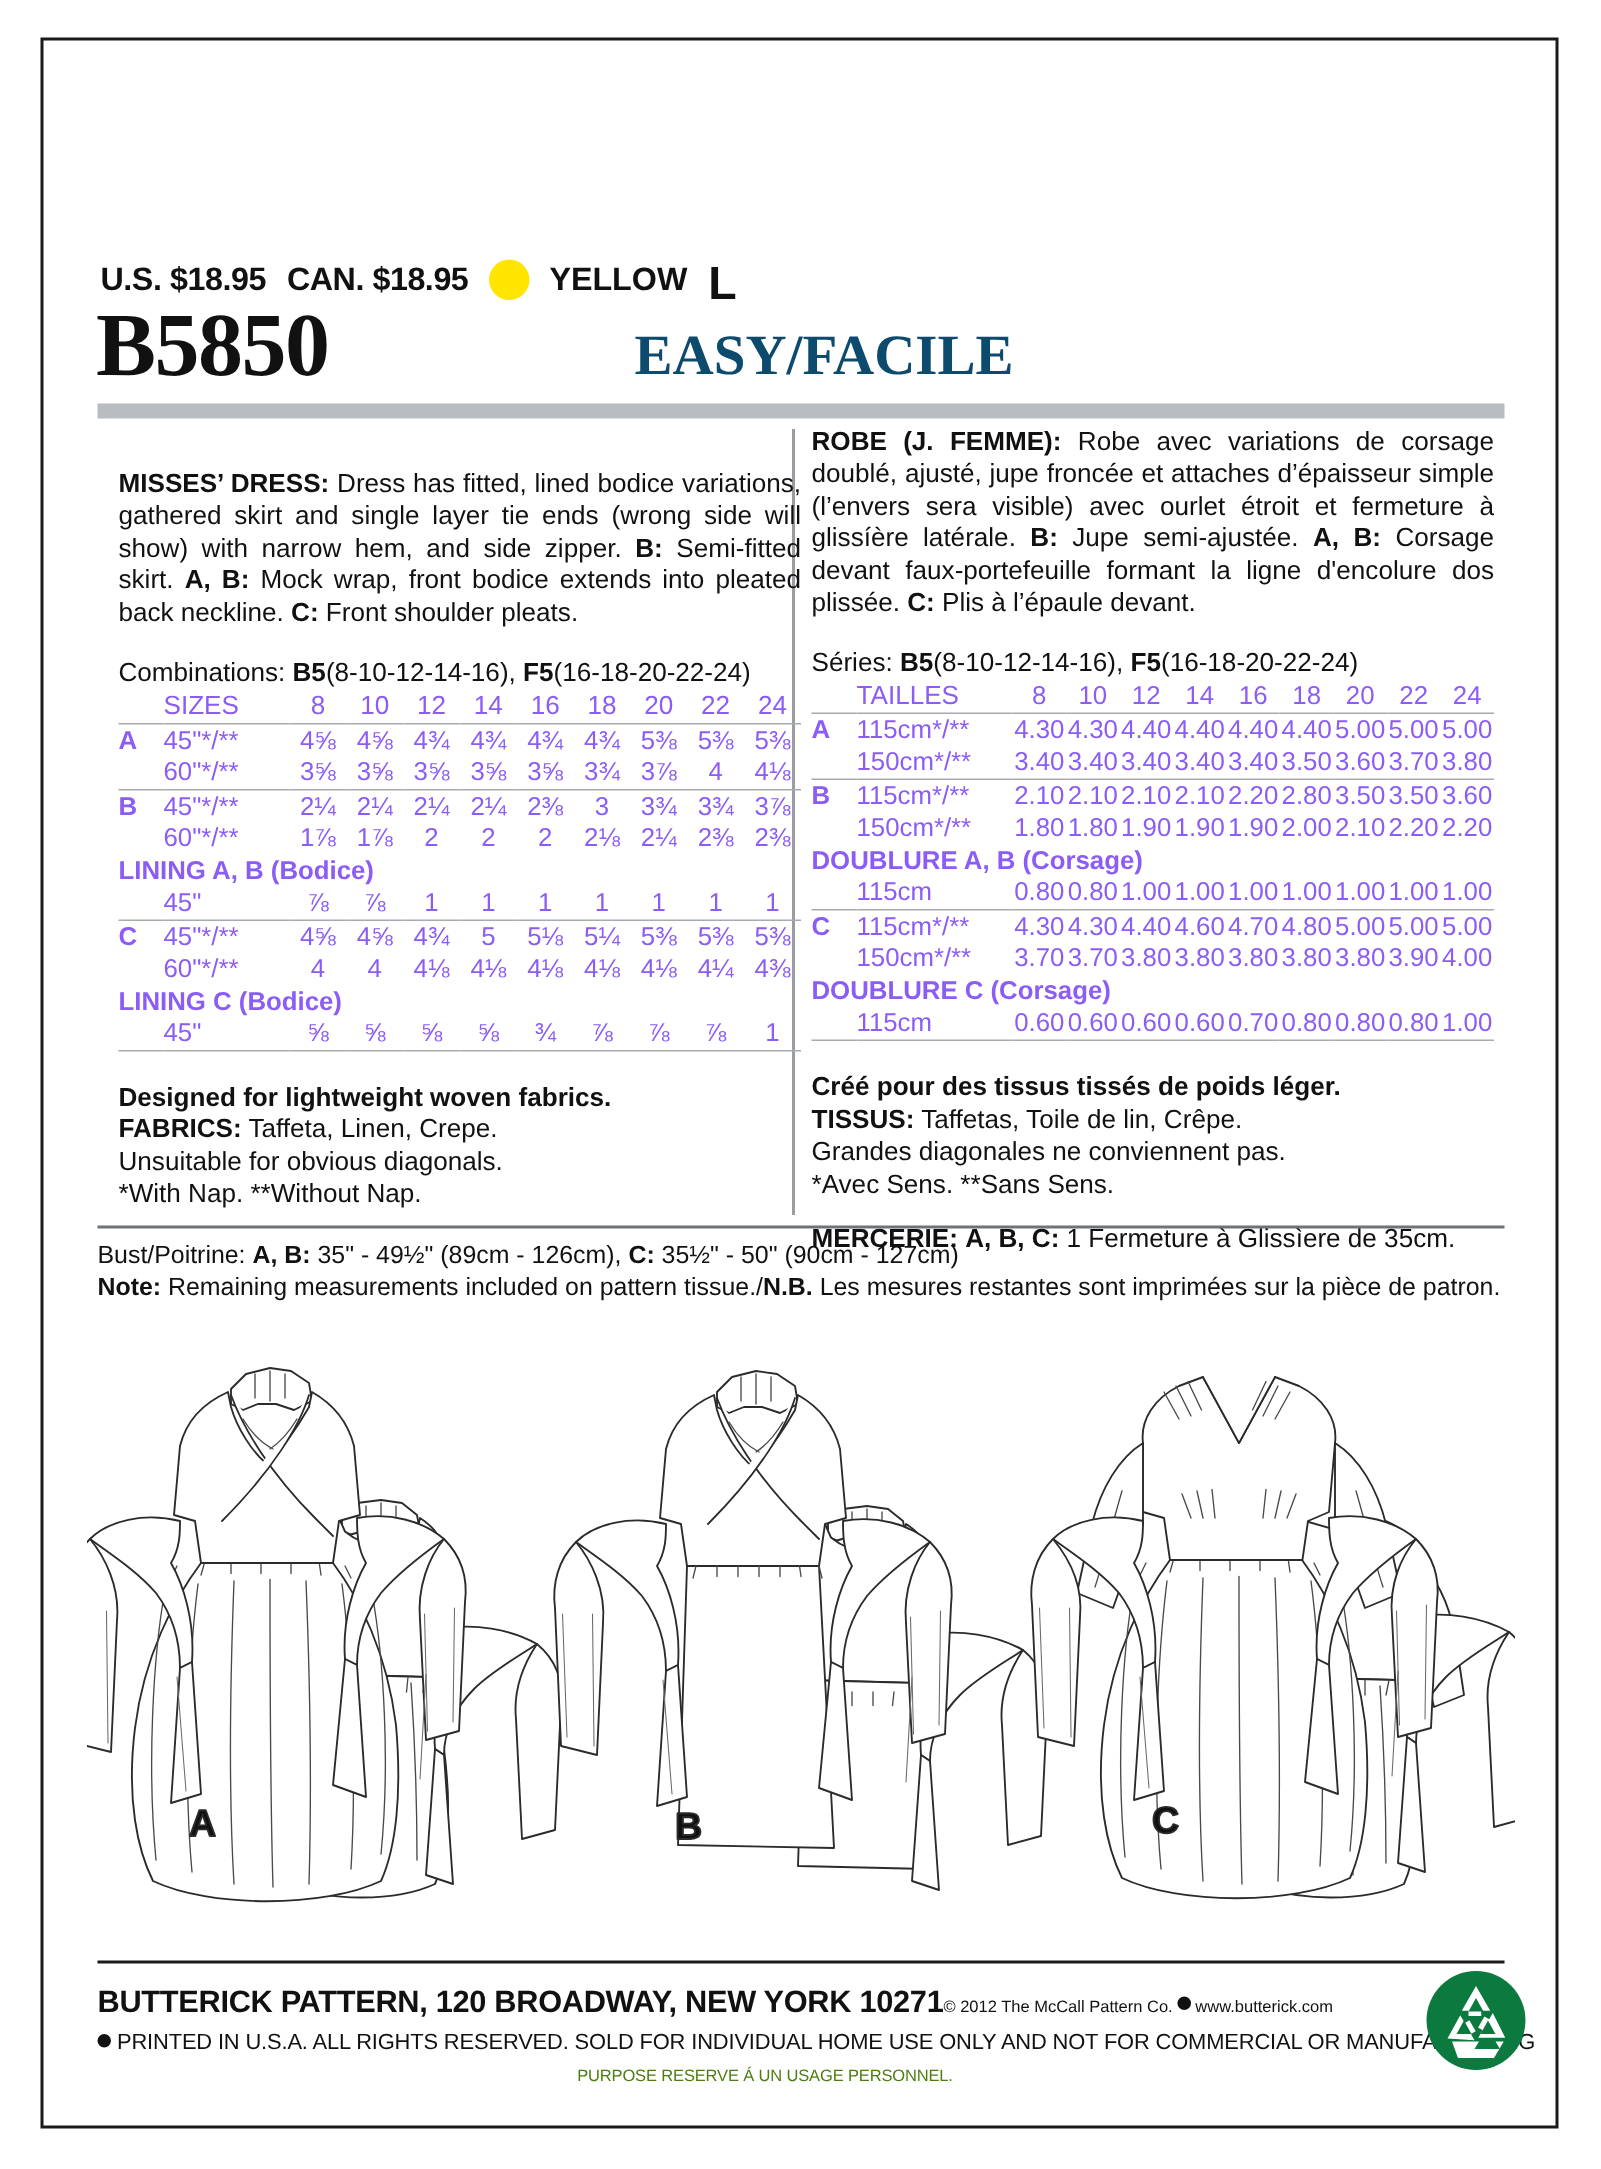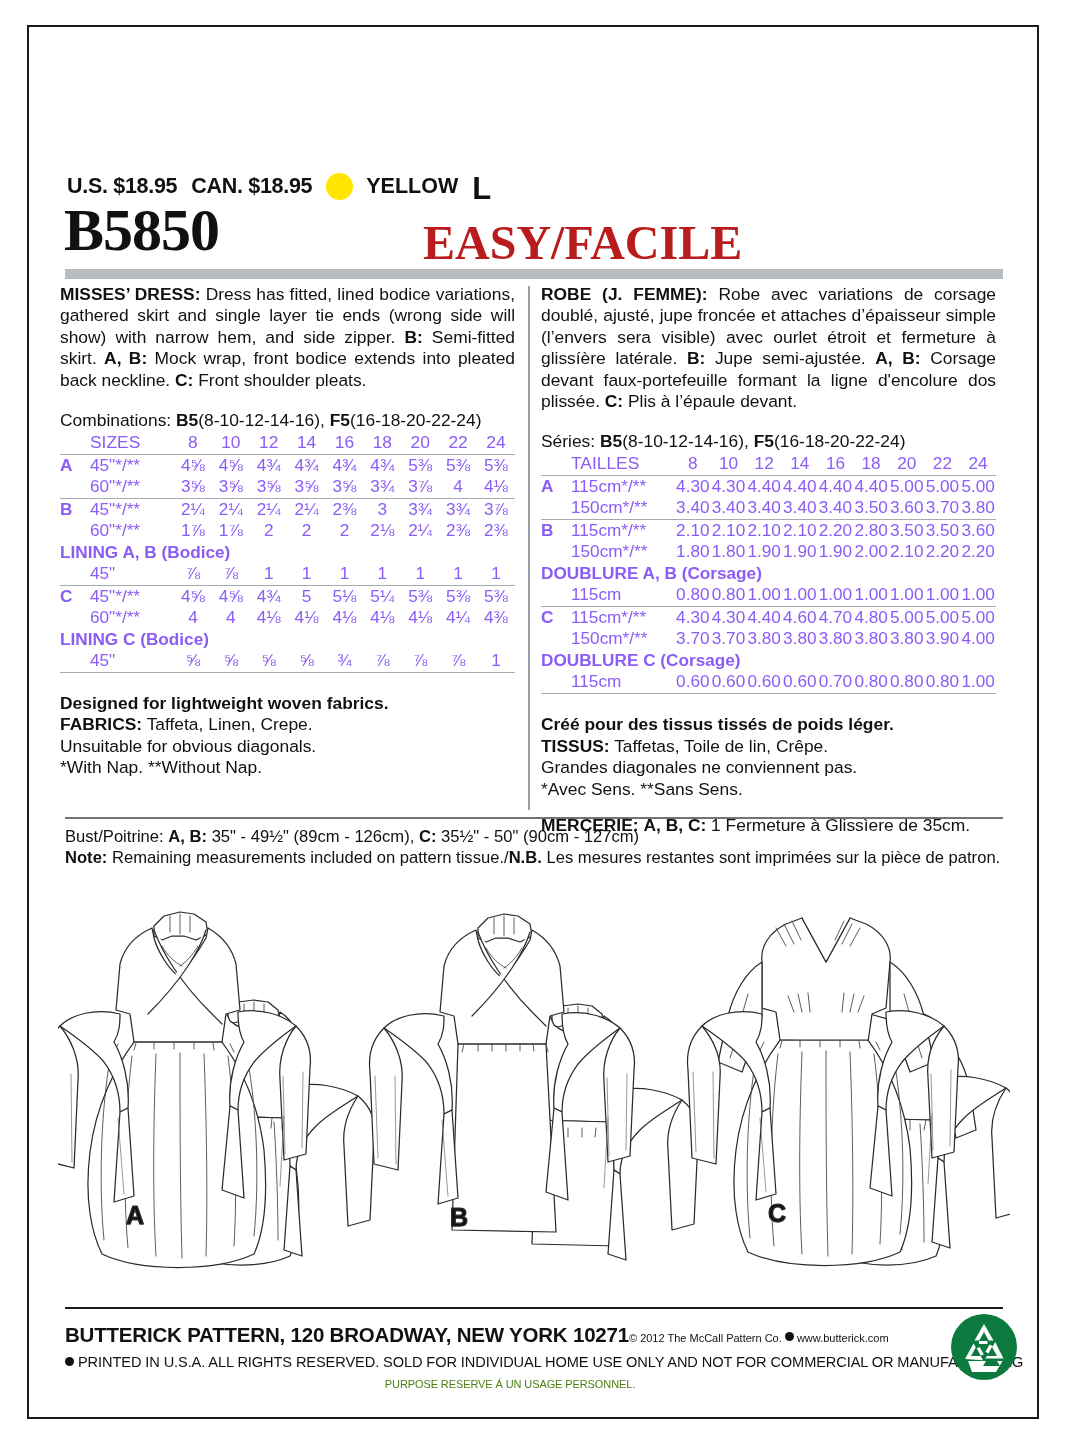--- a/index.html
+++ b/index.html
@@ -52,35 +52,35 @@
     position:relative;top:3px;
   }
   .patnum{
     position:absolute;left:6px;top:136px;
     font-family:"Liberation Serif",serif;
     font-weight:bold;font-size:60px;letter-spacing:-1px;color:#111;
   }
   .easy{
     position:absolute;left:365px;top:155px;
     font-family:"Liberation Serif",serif;
-    font-weight:bold;font-size:48px;letter-spacing:0px;color:#b91c1c;
+    font-weight:bold;font-size:38px;letter-spacing:0px;color:#0c4a6e;
   }
   .graybar{
     position:absolute;left:7px;top:209px;width:938px;height:10px;
     background:#b9bcc0;
   }
 
   
   .cols{
     position:absolute;left:0px;top:224px;width:952px;
   }
   .col{
     position:absolute;top:0;width:455px;
   }
-  .col.left{left:2px;}
+  .col.left{left:21px;margin-top:28px;}
   .col.right{left:483px;}
   .vdiv{
     position:absolute;left:470px;top:226px;width:2px;height:524px;
     background:#9a9da1;
   }
 
   .desc{
     font-size:17.4px;line-height:21.4px;
     text-align:justify;
     color:#111;

